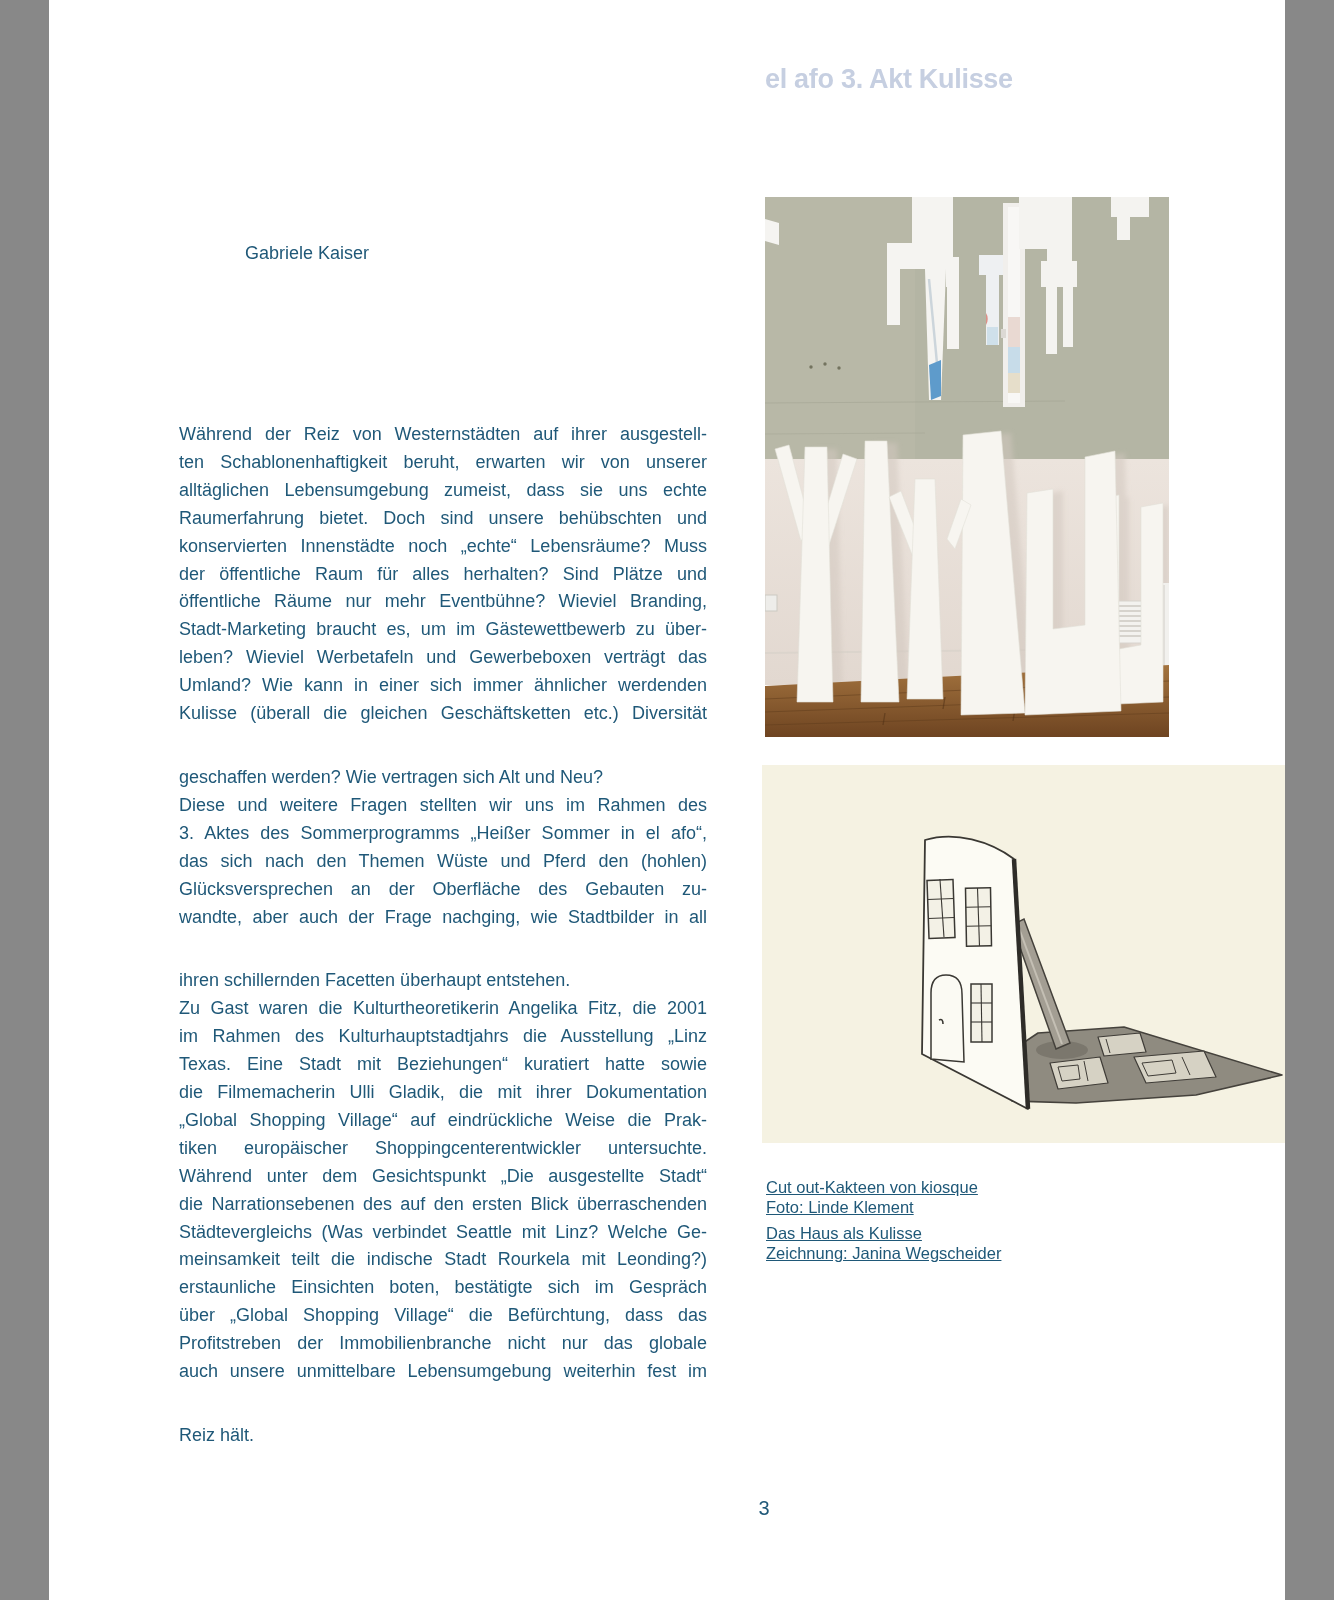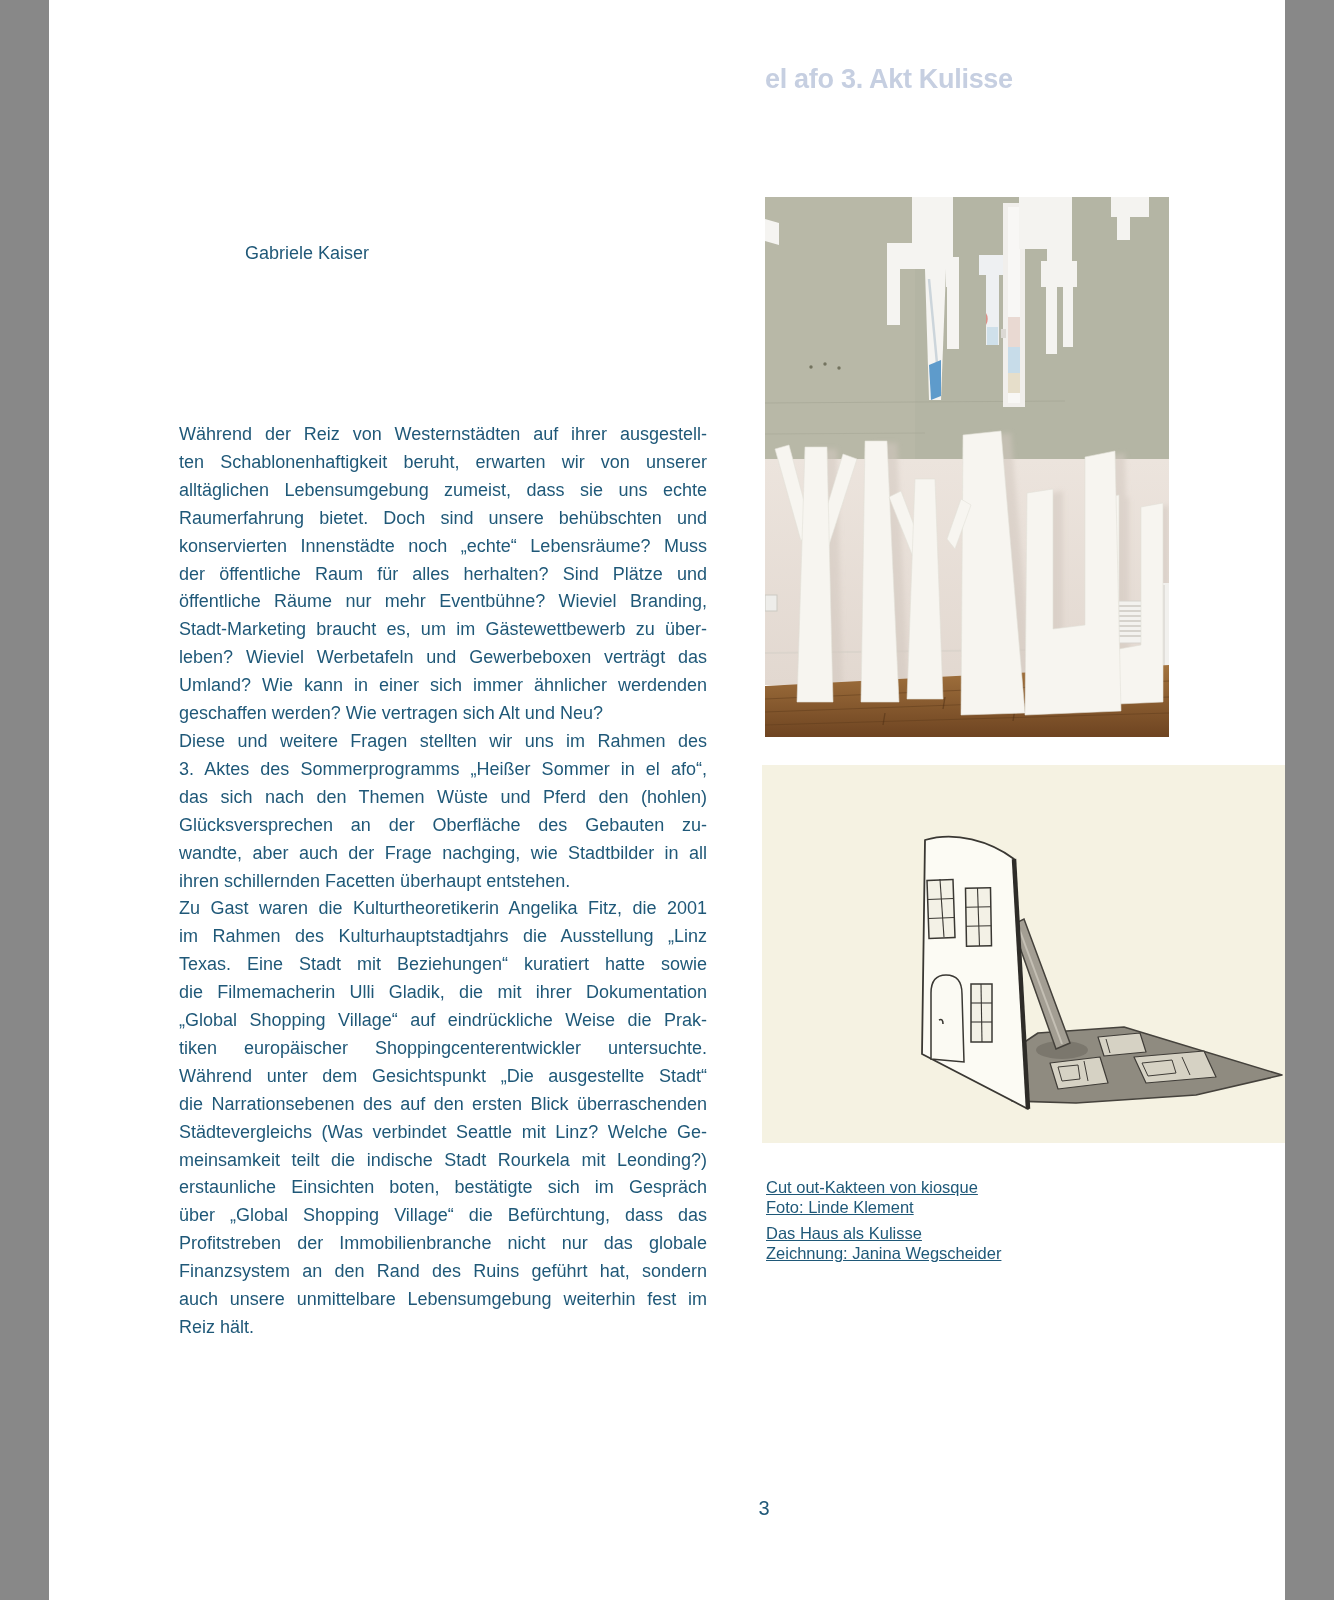--- a/index.html
+++ b/index.html
@@ -20,21 +20,21 @@
   }
   .author{
     position:absolute;left:196px;top:243px;width:300px;
     font-size:18px;color:#1f5878;
   }
   .body-text{
     position:absolute;left:130px;top:421px;width:528px;
     font-size:18px;line-height:27.9px;color:#1f5878;
   }
   .bline{text-align:justify;text-align-last:justify;}
-  .bline.plast{text-align-last:left;}
+  .bline.plast{text-align-last:left;margin-top:36px;}
   figure{margin:0;padding:0;position:absolute;}
   .photo{left:716px;top:197px;width:404px;height:540px;}
   .drawing{left:713px;top:765px;width:544px;height:378px;}
   .photo svg,.drawing svg{display:block;}
   .caption{
     position:absolute;left:717px;width:420px;
     font-size:16.5px;line-height:20px;color:#1f5878;text-decoration:underline;
   }
   .cap1{top:1177px;}
   .cap2{top:1223px;}
@@ -57,41 +57,41 @@
       <div class="bline">Während der Reiz von Westernstädten auf ihrer ausgestell-</div>
       <div class="bline">ten Schablonenhaftigkeit beruht, erwarten wir von unserer</div>
       <div class="bline">alltäglichen Lebensumgebung zumeist, dass sie uns echte</div>
       <div class="bline">Raumerfahrung bietet. Doch sind unsere behübschten und</div>
       <div class="bline">konservierten Innenstädte noch „echte“ Lebensräume? Muss</div>
       <div class="bline">der öffentliche Raum für alles herhalten? Sind Plätze und</div>
       <div class="bline">öffentliche Räume nur mehr Eventbühne? Wieviel Branding,</div>
       <div class="bline">Stadt-Marketing braucht es, um im Gästewettbewerb zu über-</div>
       <div class="bline">leben? Wieviel Werbetafeln und Gewerbeboxen verträgt das</div>
       <div class="bline">Umland? Wie kann in einer sich immer ähnlicher werdenden</div>
+      <div class="bline">Kulisse (überall die gleichen Geschäftsketten etc.) Diversität</div>
       <div class="bline plast">geschaffen werden? Wie vertragen sich Alt und Neu?</div>
       <div class="bline">Diese und weitere Fragen stellten wir uns im Rahmen des</div>
       <div class="bline">3. Aktes des Sommerprogramms „Heißer Sommer in el afo“,</div>
       <div class="bline">das sich nach den Themen Wüste und Pferd den (hohlen)</div>
       <div class="bline">Glücksversprechen an der Oberfläche des Gebauten zu-</div>
       <div class="bline">wandte, aber auch der Frage nachging, wie Stadtbilder in all</div>
       <div class="bline plast">ihren schillernden Facetten überhaupt entstehen.</div>
       <div class="bline">Zu Gast waren die Kulturtheoretikerin Angelika Fitz, die 2001</div>
       <div class="bline">im Rahmen des Kulturhauptstadtjahrs die Ausstellung „Linz</div>
       <div class="bline">Texas. Eine Stadt mit Beziehungen“ kuratiert hatte sowie</div>
       <div class="bline">die Filmemacherin Ulli Gladik, die mit ihrer Dokumentation</div>
       <div class="bline">„Global Shopping Village“ auf eindrückliche Weise die Prak-</div>
       <div class="bline">tiken europäischer Shoppingcenterentwickler untersuchte.</div>
       <div class="bline">Während unter dem Gesichtspunkt „Die ausgestellte Stadt“</div>
       <div class="bline">die Narrationsebenen des auf den ersten Blick überraschenden</div>
       <div class="bline">Städtevergleichs (Was verbindet Seattle mit Linz? Welche Ge-</div>
       <div class="bline">meinsamkeit teilt die indische Stadt Rourkela mit Leonding?)</div>
       <div class="bline">erstaunliche Einsichten boten, bestätigte sich im Gespräch</div>
       <div class="bline">über „Global Shopping Village“ die Befürchtung, dass das</div>
       <div class="bline">Profitstreben der Immobilienbranche nicht nur das globale</div>
-      <div class="bline">Finanzsystem an den Rand des Ruins geführt hat, sondern</div>
       <div class="bline">auch unsere unmittelbare Lebensumgebung weiterhin fest im</div>
       <div class="bline plast">Reiz hält.</div>
     </div>
 
   <figure class="photo">
     <svg width="404" height="540" viewBox="0 0 404 540">
       <defs>
         <linearGradient id="wallPink" x1="0" y1="0" x2="0" y2="1">
           <stop offset="0" stop-color="#ece4dd"></stop>
             <stop offset="1" stop-color="#e2d8d0"></stop>

